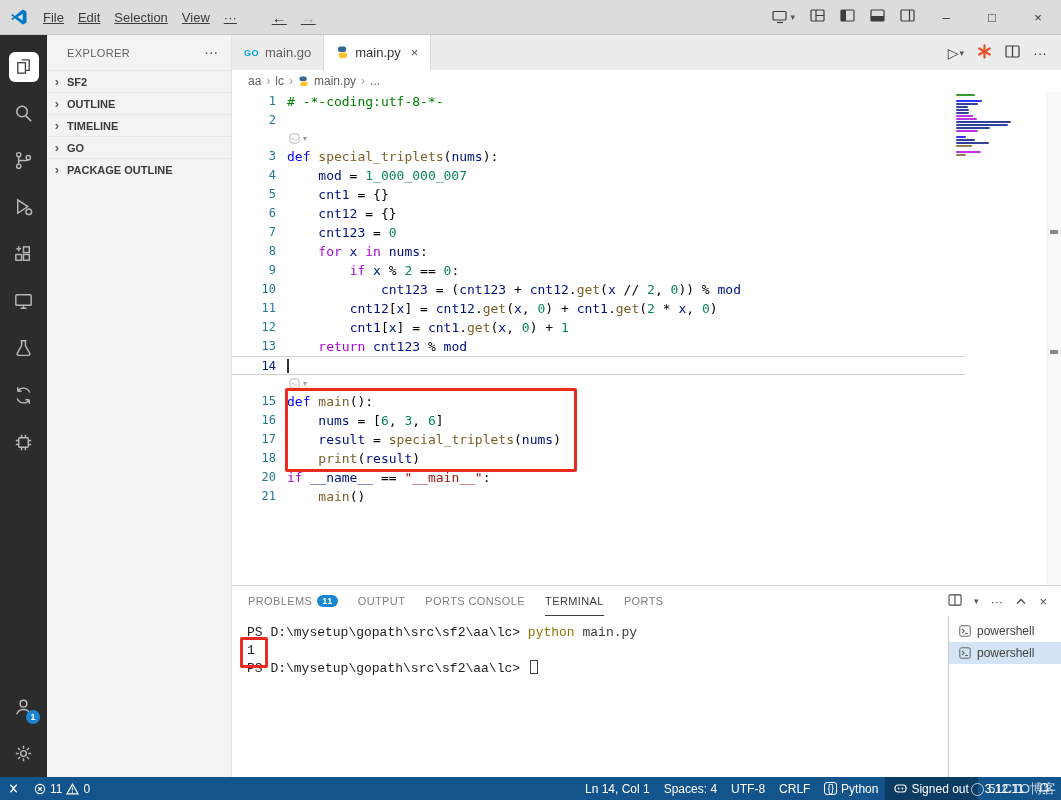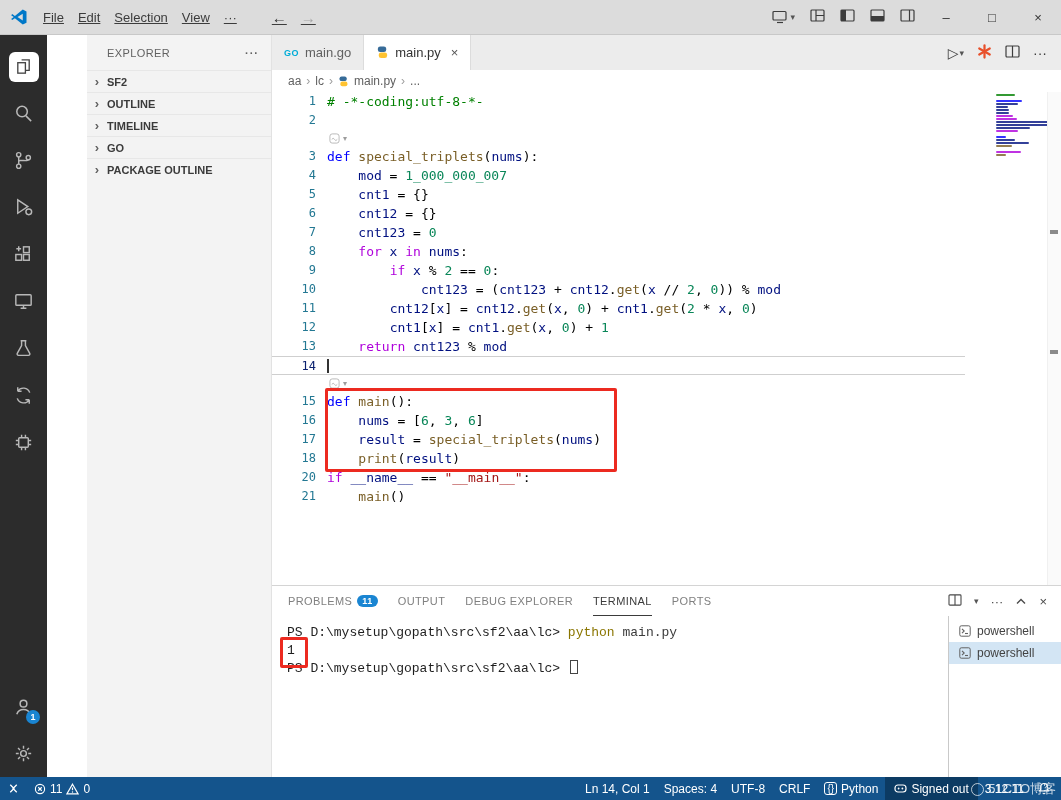--- a/index.html
+++ b/index.html
@@ -24,21 +24,21 @@
   
   .activitybar { width: 47px; flex: none; background: #2c2c2c; display: flex; flex-direction: column; align-items: center; padding-top: 8px; color: #c8c8c8; }
   .ab-item { width: 47px; height: 47px; display: flex; align-items: center; justify-content: center; position: relative; color: #b8b8b8; }
   .ab-item svg { width: 23px; height: 23px; }
   .ab-active-bg { width: 30px; height: 30px; background: #ffffff; border-radius: 6px; display: flex; align-items: center; justify-content: center; }
   .ab-active-bg svg { width: 19px; height: 19px; }
   .ab-bottom { margin-top: auto; }
   .ab-badge { position: absolute; right: 7px; bottom: 6px; min-width: 14px; height: 14px; border-radius: 8px; color: #fff; font-size: 9px; display: flex; align-items: center; justify-content: center; font-weight: bold; }
 
   
-  .sidebar { width: 185px; flex: none; background: #f3f3f3; border-right: 1px solid #e2e2e2; font-size: 11px; color: #3b3b3b; margin-left: 40px; }
+  .sidebar { width: 185px; flex: none; background: #f3f3f3; border-right: 1px solid #e2e2e2; font-size: 11px; color: #3b3b3b; }
   .side-header { height: 35px; display: flex; align-items: center; padding: 0 12px 0 20px; color: #616161; letter-spacing: .4px; }
   .side-header .more { margin-left: auto; font-weight: bold; letter-spacing: 1px; }
   .side-section { height: 22px; display: flex; align-items: center; gap: 4px; padding-left: 4px; border-top: 1px solid #e7e7e7; font-weight: bold; cursor: default; }
   .chev { color: #616161; font-weight: bold; font-size: 13px; width: 12px; text-align: center; line-height: 10px; }
 
   
   .editor-region { flex: 1; display: flex; flex-direction: column; min-width: 0; }
   .tabbar { height: 35px; flex: none; background: #ececec; display: flex; align-items: stretch; }
   .tab { display: flex; align-items: center; gap: 6px; padding: 0 12px; font-size: 13px; color: #616161; border-right: 1px solid #dcdcdc; }
   .tab.active { background: #ffffff; color: #333; }
@@ -443,21 +443,21 @@
         <div class="panel-header">
           <span id="panel-tabs" style="display:flex;gap:20px;height:100%">
               <span class="panel-tab">
                 <span>PROBLEMS</span>
                 <span class="badge" style="background: rgb(26, 133, 210);">11</span>
               </span>
               <span class="panel-tab">
                 <span>OUTPUT</span>
               </span>
               <span class="panel-tab">
-                <span>DEBUG EXPLORER</span>
+                <span>PORTS CONSOLE</span>
               </span>
               <span class="panel-tab active">
                 <span>TERMINAL</span>
               </span>
               <span class="panel-tab">
                 <span>PORTS</span>
               </span>
             </span>
           <div class="panel-actions">
             <span>

